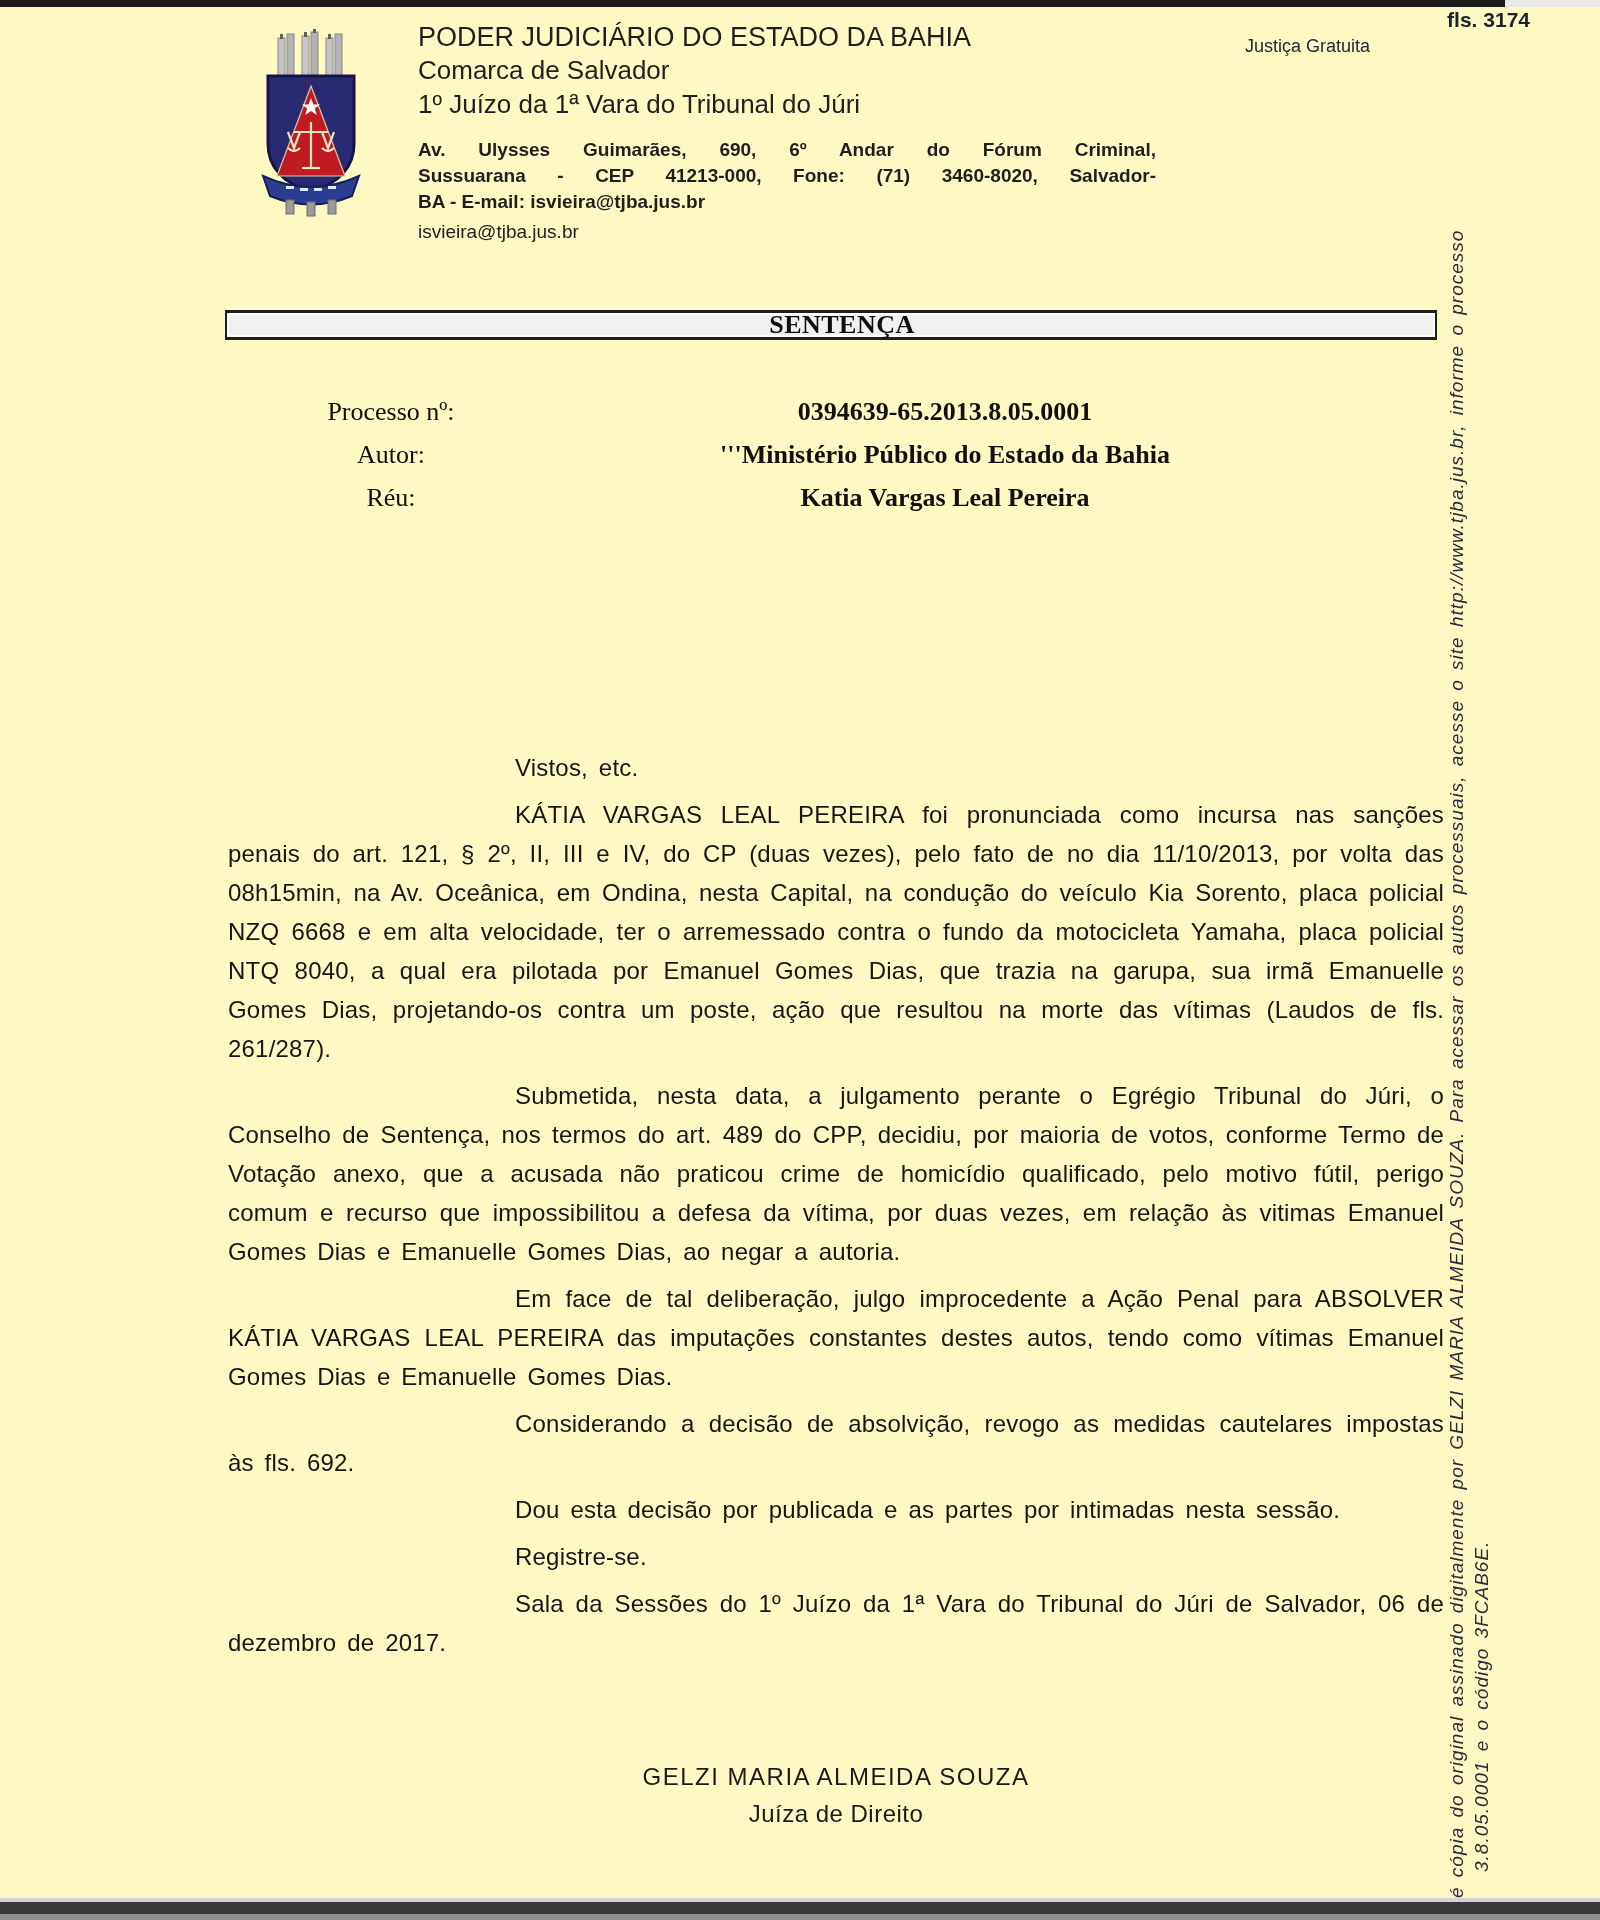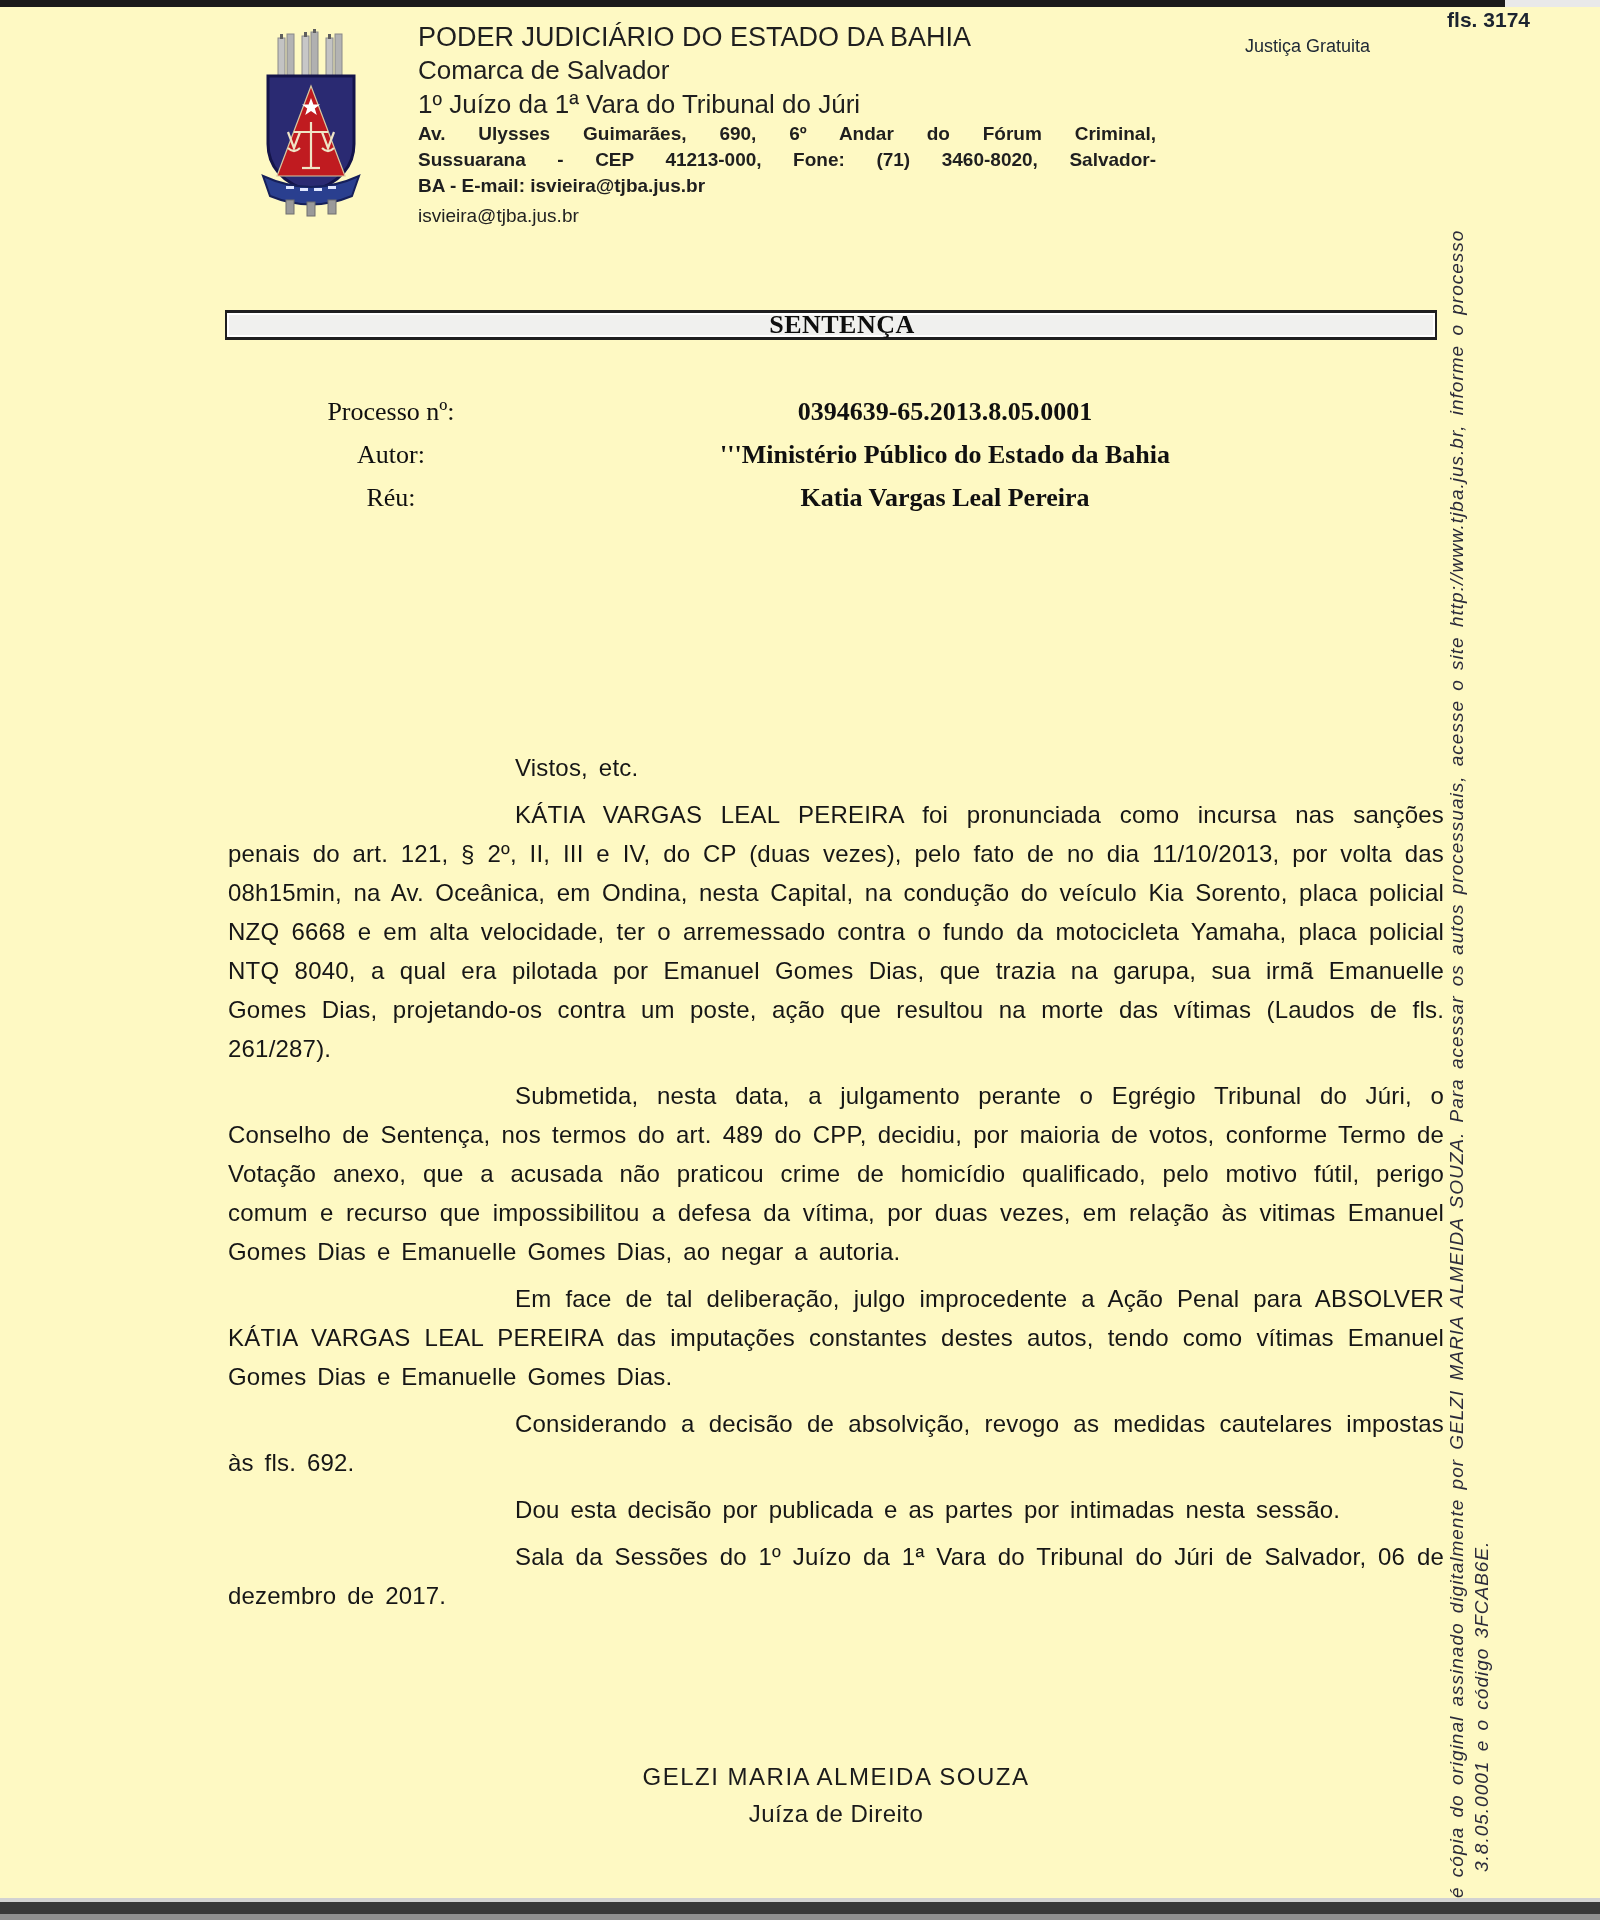--- a/index.html
+++ b/index.html
@@ -15,21 +15,21 @@
   
   .fls{position:absolute;top:8px;left:1330px;width:200px;text-align:right;
     font-size:21px;font-weight:700;color:#1c2430;}
   .justica{position:absolute;top:36px;left:1245px;font-size:18px;color:#202a36;}
   
   .emblem{position:absolute;left:258px;top:28px;}
   .org{position:absolute;left:418px;top:20px;width:740px;}
   .org1{font-size:27px;line-height:34px;color:#1f1f1f;}
   .org2{font-size:26px;line-height:33px;color:#1f1f1f;}
   .org3{font-size:26px;line-height:34px;color:#1f1f1f;}
-  .addr{margin-top:0;width:738px;font-weight:700;font-size:19px;line-height:26px;color:#1f1f1f;}
+  .addr{margin-top:16px;width:738px;font-weight:700;font-size:19px;line-height:26px;color:#1f1f1f;}
   .addr .j{text-align:justify;text-align-last:justify;}
   .email{margin-top:6px;font-size:19px;color:#222;}
   
   .title-box{
     position:absolute;left:225px;top:310px;width:1212px;height:30px;box-sizing:border-box;
     background:#f0f0ee;border:3px solid #1f1f1f;border-left-width:2px;border-right-width:2px;
     box-shadow:inset 0 0 0 2px #ffffff;
     display:flex;align-items:center;justify-content:center;padding-left:22px;
   }
   .title-box span{
@@ -149,20 +149,21 @@
     </div>
   </div>
 
   <div class="body">
     <p>Vistos, etc.</p>
     <p>KÁTIA VARGAS LEAL PEREIRA foi pronunciada como incursa nas sanções penais do art. 121, § 2º, II, III e IV, do CP (duas vezes), pelo fato de no dia 11/10/2013, por volta das 08h15min, na Av. Oceânica, em Ondina, nesta Capital, na condução do veículo Kia Sorento, placa policial NZQ 6668 e em alta velocidade, ter o arremessado contra o fundo da motocicleta Yamaha, placa policial NTQ 8040, a qual era pilotada por Emanuel Gomes Dias, que trazia na garupa, sua irmã Emanuelle Gomes Dias, projetando-os contra um poste, ação que resultou na morte das vítimas (Laudos de fls. 261/287).</p>
     <p>Submetida, nesta data, a julgamento perante o Egrégio Tribunal do Júri, o Conselho de Sentença, nos termos do art. 489 do CPP, decidiu, por maioria de votos, conforme Termo de Votação anexo, que a acusada não praticou crime de homicídio qualificado, pelo motivo fútil, perigo comum e recurso que impossibilitou a defesa da vítima, por duas vezes, em relação às vitimas Emanuel Gomes Dias e Emanuelle Gomes Dias, ao negar a autoria.</p>
     <p>Em face de tal deliberação, julgo improcedente a Ação Penal para ABSOLVER KÁTIA VARGAS LEAL PEREIRA das imputações constantes destes autos, tendo como vítimas Emanuel Gomes Dias e Emanuelle Gomes Dias.</p>
     <p>Considerando a decisão de absolvição, revogo as medidas cautelares impostas às fls. 692.</p>
     <p>Dou esta decisão por publicada e as partes por intimadas nesta sessão.</p>
+    <p>Registre-se.</p>
     <p>Sala da Sessões do 1º Juízo da 1ª Vara do Tribunal do Júri de Salvador, 06 de dezembro de 2017.</p>
   </div>
 
   <div class="signature">
     <div class="sig-name">GELZI MARIA ALMEIDA SOUZA</div>
     <div class="sig-role">Juíza de Direito</div>
   </div>
 
   <div class="rot rot1">é cópia do original assinado digitalmente por GELZI MARIA ALMEIDA SOUZA. Para acessar os autos processuais, acesse o site http://www.tjba.jus.br, informe o processo</div>
   <div class="rot rot2">3.8.05.0001 e o código 3FCAB6E.</div>

